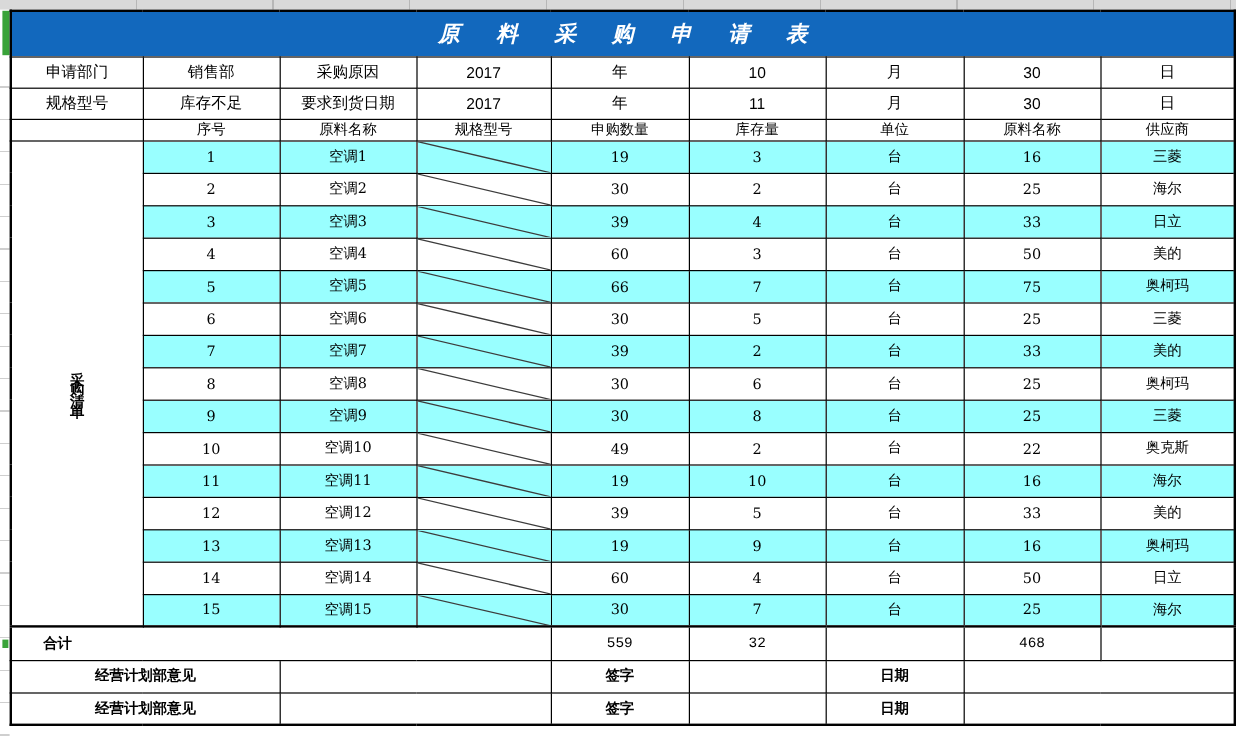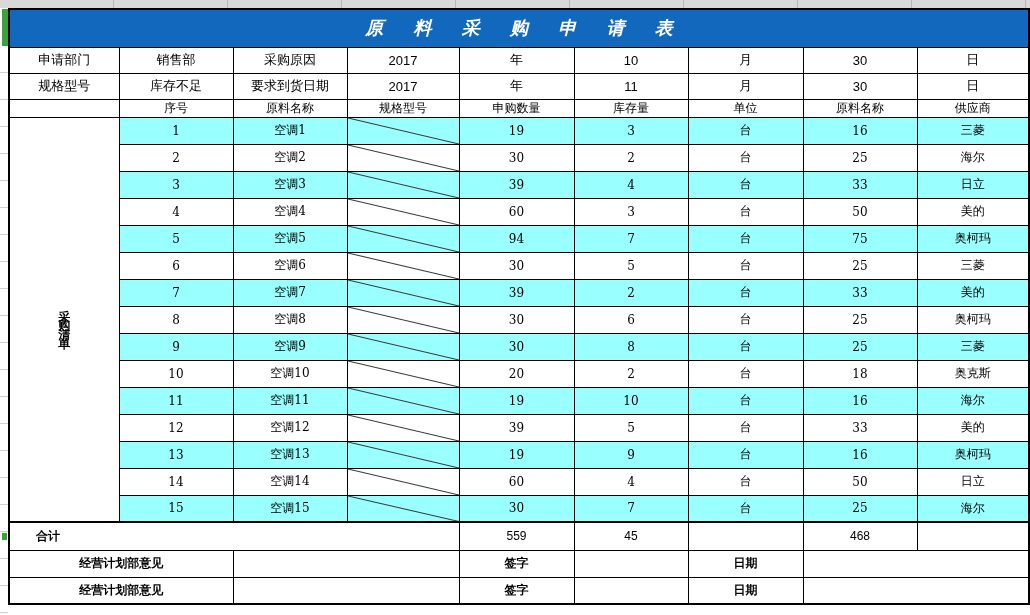--- a/index.html
+++ b/index.html
@@ -52,21 +52,21 @@
   tr.hl td:not(.vlabel){background:var(--hl);}
   td.vlabel{background:#fff;font-family:"Liberation Sans",sans-serif;}
   td.vlabel span{
     display:inline-block;writing-mode:vertical-rl;
     font-weight:bold;font-size:12px;letter-spacing:9px;line-height:14px;
   }
   td.spec{position:relative;padding:0;}
   svg.diag{position:absolute;left:0;top:0;width:100%;height:100%;display:block;}
   svg.diag line{stroke:#3c3c3c;stroke-width:1.1;}
   tr.sum-row{height:28px;padding-left:33px;}
-  tr.sum-row td{border-top-width:2px;font-family:Liberation Sans, sans-serif;}
+  tr.sum-row td{border-top-width:2px;font-family:Liberation Mono, monospace;}
   tr.sum-row td.sum-label{
     text-align:left;padding-left:26px;font-weight:bold;
     font-family:"Liberation Sans",sans-serif;
   }
   tr.approval-row{height:27px;}
   tr.approval-row td.b{font-weight:bold;}
 </style>
 </head>
 <body>
 
@@ -189,21 +189,21 @@
         <td>美的</td>
       </tr>
       <tr class="hl">
         <td>5</td>
         <td>空调5</td>
         <td class="spec">
           <svg class="diag" viewBox="0 0 112 27" preserveAspectRatio="none">
             <line x1="0" y1="0" x2="112" y2="27"></line>
           </svg>
         </td>
-        <td>94</td>
+        <td>66</td>
         <td>7</td>
         <td>台</td>
         <td>75</td>
         <td>奥柯玛</td>
       </tr>
       <tr>
         <td>6</td>
         <td>空调6</td>
         <td class="spec">
           <svg class="diag" viewBox="0 0 112 27" preserveAspectRatio="none">
@@ -259,24 +259,24 @@
         <td>三菱</td>
       </tr>
       <tr>
         <td>10</td>
         <td>空调10</td>
         <td class="spec">
           <svg class="diag" viewBox="0 0 112 27" preserveAspectRatio="none">
             <line x1="0" y1="0" x2="112" y2="27"></line>
           </svg>
         </td>
-        <td>20</td>
+        <td>49</td>
         <td>2</td>
         <td>台</td>
-        <td>18</td>
+        <td>22</td>
         <td>奥克斯</td>
       </tr>
       <tr class="hl">
         <td>11</td>
         <td>空调11</td>
         <td class="spec">
           <svg class="diag" viewBox="0 0 112 27" preserveAspectRatio="none">
             <line x1="0" y1="0" x2="112" y2="27"></line>
           </svg>
         </td>
@@ -341,21 +341,21 @@
         <td>台</td>
         <td>25</td>
         <td>海尔</td>
       </tr>
     </tbody>
 
   <tbody>
     <tr class="sum-row">
       <td colspan="4" class="sum-label">合计</td>
       <td>559</td>
-      <td>45</td>
+      <td>32</td>
       <td></td>
       <td>468</td>
       <td></td>
     </tr>
 
     <tr class="approval-row">
       <td colspan="2" class="b">经营计划部意见</td>
       <td colspan="2"></td>
       <td class="b">签字</td>
       <td></td>

